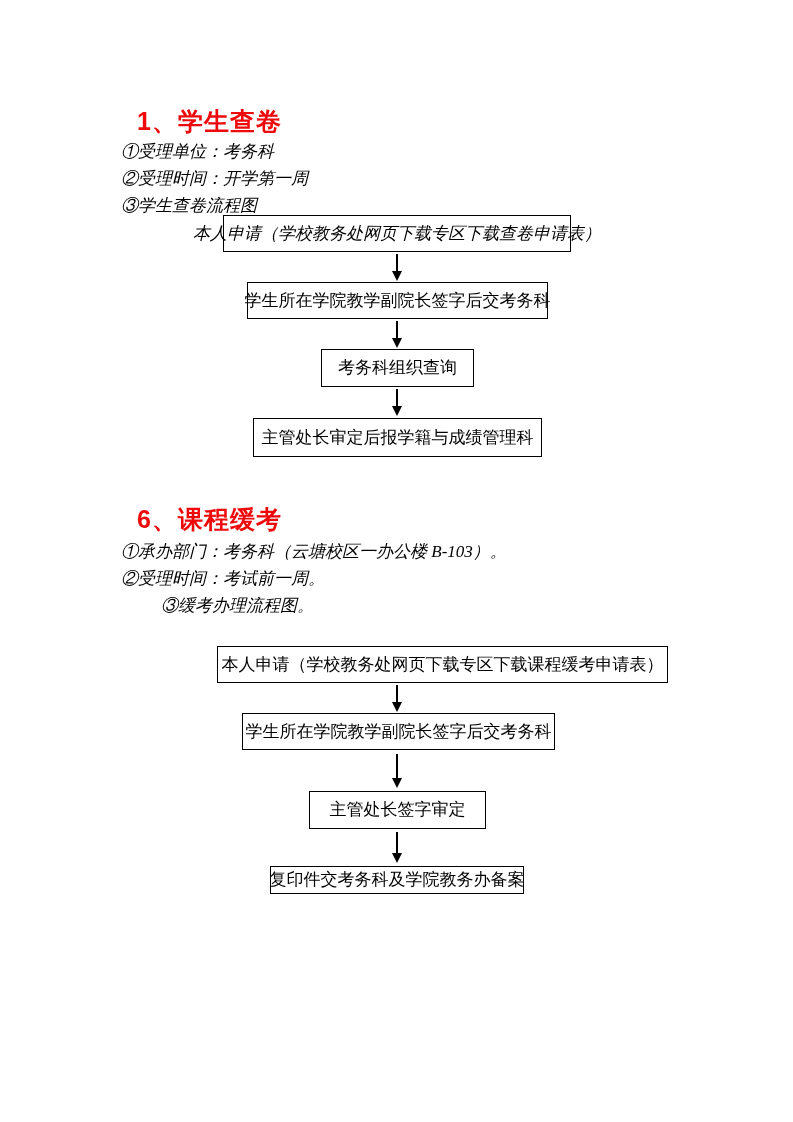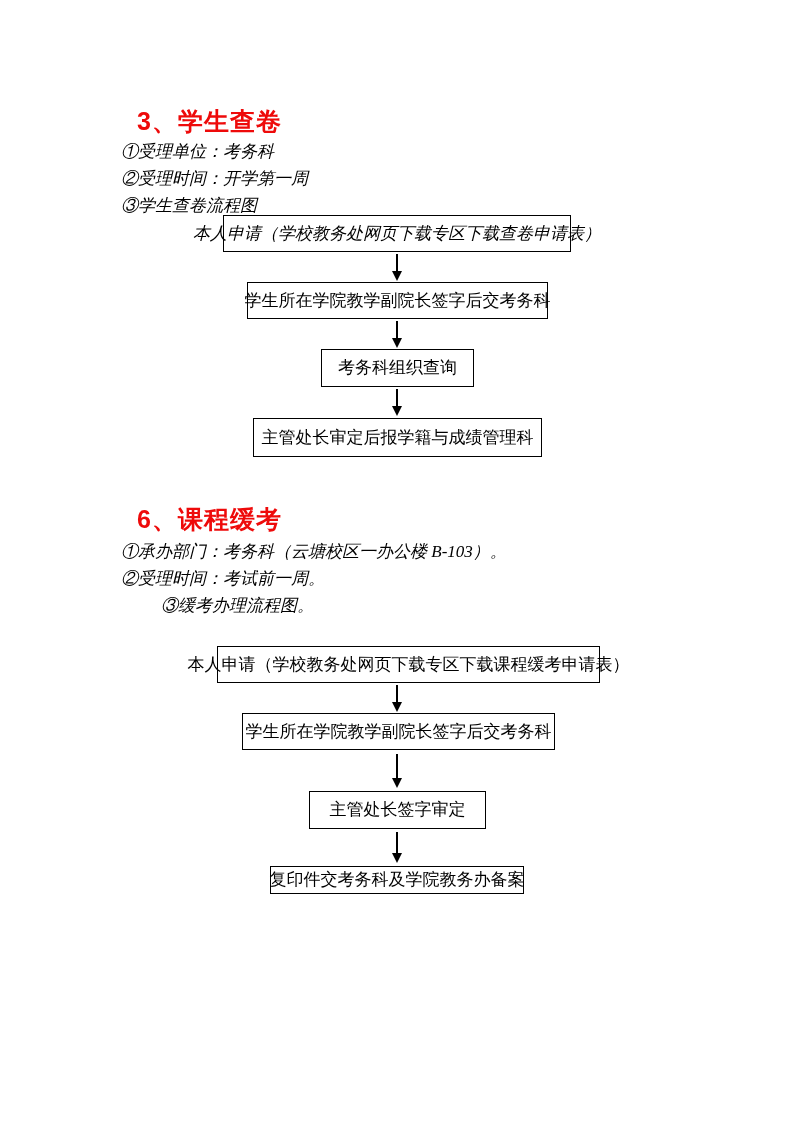--- a/index.html
+++ b/index.html
@@ -64,21 +64,21 @@
     border-left: 5px solid transparent;
     border-right: 5px solid transparent;
     border-top: 10px solid #000000;
   }
 </style>
 </head>
 <body>
 
 <div class="page">
 
-  <div class="heading" style="left:137px; top:108px;">3、学生查卷</div>
+  <div class="heading" style="left:137px; top:108px;">1、学生查卷</div>
 
   <div class="bodyline" style="left:121px; top:142px;">①受理单位：考务科</div>
   <div class="bodyline" style="left:121px; top:169px;">②受理时间：开学第一周</div>
   <div class="bodyline" style="left:121px; top:196px;">③学生查卷流程图</div>
 
   <div class="fbox" style="left:223px; top:215px; width:348px; height:37px;font-style:italic;">本人申请（学校教务处网页下载专区下载查卷申请表）</div>
 
   <div class="arrow" style="left:392px; top:254px; height:27px;">
     <div class="stem"></div>
     <div class="head"></div>
@@ -99,21 +99,21 @@
   </div>
 
   <div class="fbox" style="left:253px; top:418px; width:289px; height:39px;">主管处长审定后报学籍与成绩管理科</div>
 
   <div class="heading" style="left:137px; top:506px;">6、课程缓考</div>
 
   <div class="bodyline" style="left:121px; top:542px;">①承办部门：考务科（云塘校区一办公楼 B-103）。</div>
   <div class="bodyline" style="left:121px; top:569px;">②受理时间：考试前一周。</div>
   <div class="bodyline" style="left:121px; top:596px;margin-left:40px;">③缓考办理流程图。</div>
 
-  <div class="fbox" style="left:217px; top:646px; width:383px; height:37px;">本人申请（学校教务处网页下载专区下载课程缓考申请表）</div>
+  <div class="fbox" style="left:217px; top:646px; width:451px; height:37px;">本人申请（学校教务处网页下载专区下载课程缓考申请表）</div>
 
   <div class="arrow" style="left:392px; top:685px; height:27px;">
     <div class="stem"></div>
     <div class="head"></div>
   </div>
 
   <div class="fbox" style="left:242px; top:713px; width:313px; height:37px;">学生所在学院教学副院长签字后交考务科</div>
 
   <div class="arrow" style="left:392px; top:754px; height:34px;">
     <div class="stem"></div>

